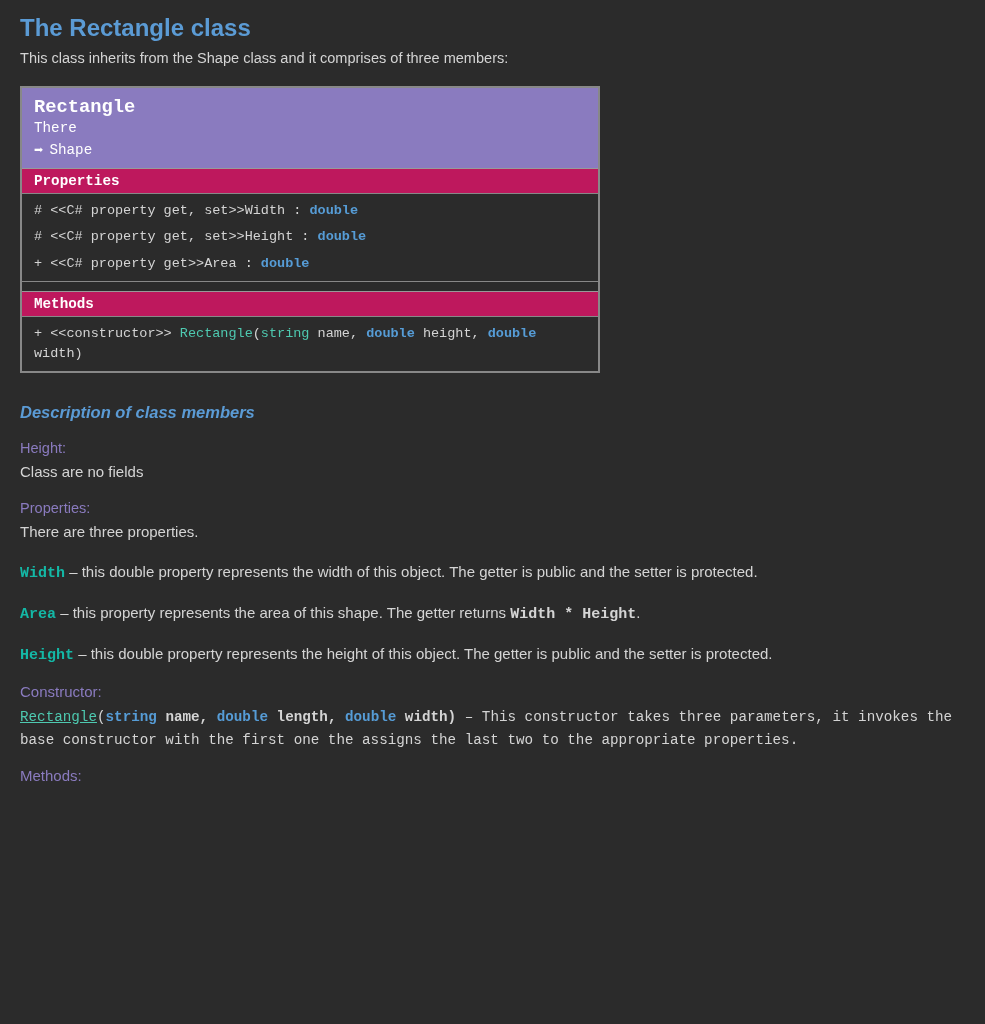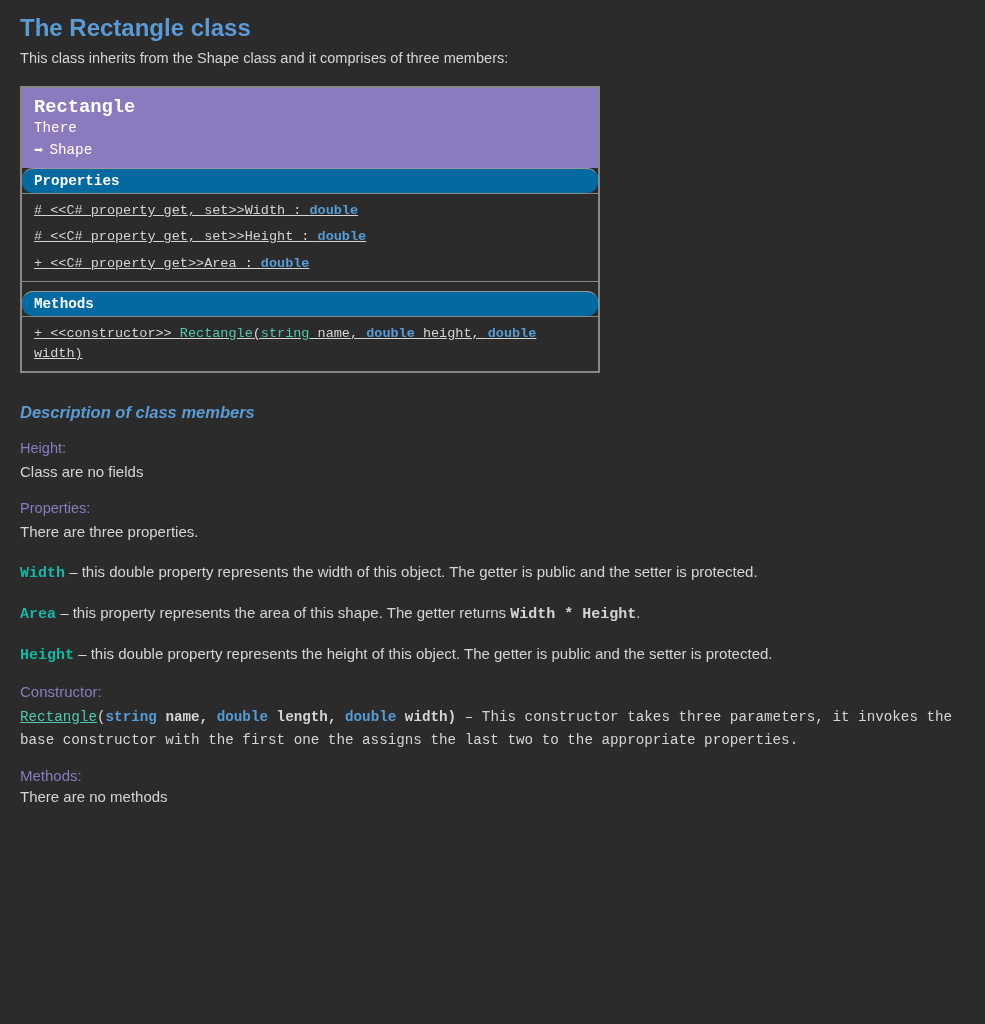--- a/index.html
+++ b/index.html
@@ -51,40 +51,38 @@
       color: #fff;
       font-family: 'Courier New', monospace;
       font-size: 0.95em;
       margin-top: 4px;
     }
     .uml-arrow {
       margin-right: 6px;
       font-size: 1.1em;
     }
     .uml-section-header {
-      background-color: #0369a1;
+      background-color: #be185d;
       padding: 4px 12px;
       font-family: 'Courier New', monospace;
       font-weight: bold;
       color: #fff;
       font-size: 0.95em;
       border-top: 1px solid #999;
-      border-radius: 11px;
     }
     .uml-members {
       padding: 4px 12px;
       border-top: 1px solid #888;
     }
     .uml-member {
       font-family: 'Courier New', monospace;
       font-size: 0.9em;
       color: #d4d4d4;
       padding: 3px 0;
       line-height: 1.5;
-      text-decoration: underline;
     }
     .uml-member .kw-blue {
       color: #569cd6;
       font-weight: bold;
     }
     .uml-member .kw-cyan {
       color: #4ec9b0;
     }
     .uml-spacer {
       height: 10px;
@@ -212,14 +210,13 @@
   <div class="desc-prop-block">
     <span class="desc-prop-name">Height</span><span> – this double property represents the height of this object. The getter is public and the setter is protected.</span>
   </div>
 
   <p class="constructor-label">Constructor:</p>
   <div class="desc-prop-block constructor-sig">
     <span class="ctor-link">Rectangle</span><span>(</span><span class="ctor-kw">string</span><span class="ctor-bold"> name, </span><span class="ctor-kw">double</span><span class="ctor-bold"> length, </span><span class="ctor-kw">double</span><span class="ctor-bold"> width)</span><span> – This constructor takes three parameters, it invokes the base constructor with the first one the assigns the last two to the appropriate properties.</span>
   </div>
 
   <p class="methods-label">Methods:</p>
-  <p class="methods-text">There are no methods</p>
 </div>
 
 </body></html>

